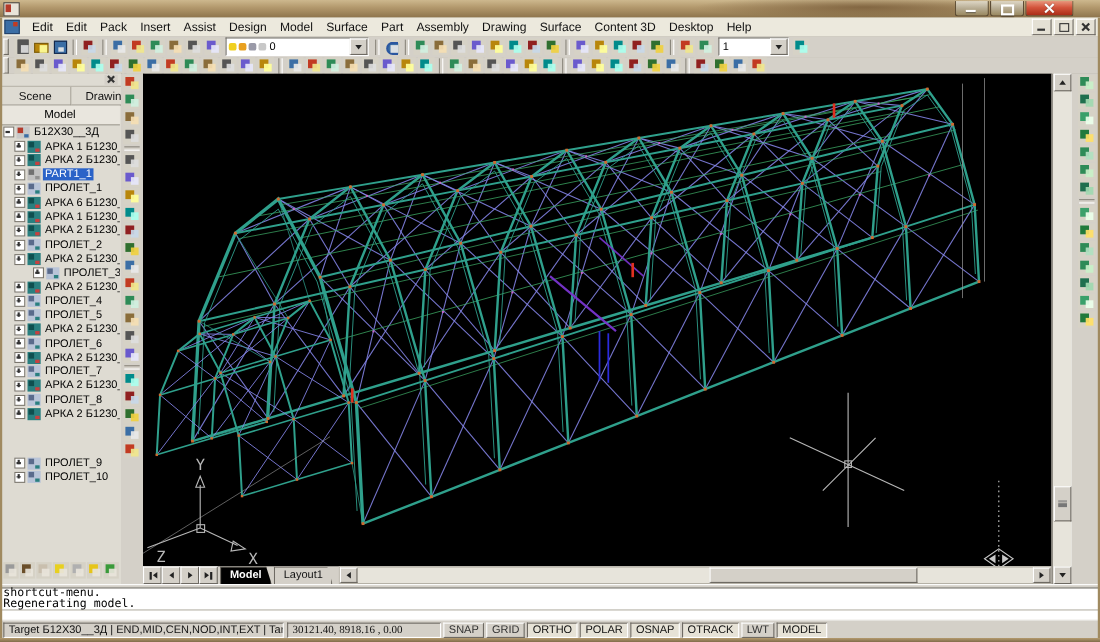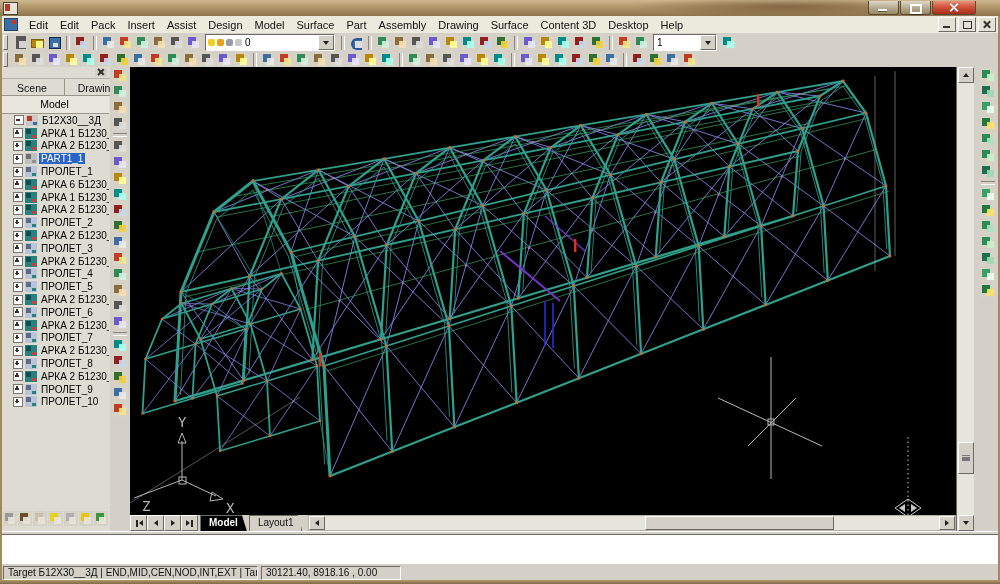--- a/index.html
+++ b/index.html
@@ -114,21 +114,21 @@
   #cmd{left:0;top:534px;width:1000px;height:29px;background:#fff;border-top:1px solid #6e6a63;
     font-family:"DejaVu Sans Mono","Liberation Mono",monospace;font-size:10.5px;color:#000;}
   #cmd .hist{height:19px;padding:0 3px;border-bottom:1px solid #b5b1a6;}
   #cmd .hline{line-height:9.5px;}
   #cmd .prompt{padding:0 3px;line-height:10px;}
   
   #statusbar{left:0;top:563px;width:1000px;height:17px;background:#d4d0c8;border-top:1px solid #fff;
     display:flex;align-items:center;font-size:10px;color:#111;}
   .sfield{height:12px;line-height:12px;padding:0 4px;margin-left:3px;white-space:nowrap;overflow:hidden;}
   #f-target{width:245px;}
-  #f-coords{width:130px;}
+  #f-coords{width:130px;font-family:Liberation Serif, serif;}
   .stoggle{height:12px;line-height:12px;padding:0 4px;margin-left:2px;}
   .stoggle.on{background:#e6e2d6;}
   .stoggle.off{background:#d4d0c8;color:#333;}
   
   #frame-bottom{left:0;top:580px;width:1000px;height:4px;background:linear-gradient(180deg,#b49a6e,#7d6847);}
   #frame-left{left:0;top:16px;width:2px;height:564px;background:#a08a60;}
   #frame-right{left:998px;top:16px;width:2px;height:564px;background:#a08a60;}
 </style>
 </head>
 <body>
@@ -478,21 +478,21 @@
 <div id="browser" class="abs">
   <div id="browser-head">
     <div id="browser-close"></div>
   </div>
   <div id="browser-tabs">
     <div class="btab">Scene</div>
     <div class="btab">Drawing</div>
   </div>
   <div id="model-tab">Model</div>
   <div id="tree">
-      <div class="trow" style="padding-left: 14px;">
+      <div class="trow" style="padding-left: 3px;">
         <div class="ebox"></div>
         <div class="tico">
           <div class="q1" style="background: rgb(200, 200, 200);"></div>
           <div class="q2" style="background: rgb(180, 58, 42);"></div>
           <div class="q3" style="background: rgb(59, 110, 165);"></div>
         </div>
         <span class="tlabel">Б12Х30__3Д</span>
       </div>
       <div class="trow" style="padding-left: 13px;">
         <div class="ebox plus"></div>
@@ -568,21 +568,21 @@
       </div>
       <div class="trow" style="padding-left: 13px;">
         <div class="ebox plus"></div>
         <div class="tico">
           <div class="q1" style="background: rgb(42, 127, 127);"></div>
           <div class="q2" style="background: rgb(15, 79, 79);"></div>
           <div class="q3" style="background: rgb(200, 64, 64);"></div>
         </div>
         <span class="tlabel">АРКА 2 Б1230_3</span>
       </div>
-      <div class="trow" style="padding-left: 13px;">
+      <div class="trow" style="padding-left: 30px;">
         <div class="ebox plus"></div>
         <div class="tico">
           <div class="q1" style="background: rgb(184, 196, 216);"></div>
           <div class="q2" style="background: rgb(90, 107, 140);"></div>
           <div class="q3" style="background: rgb(42, 127, 127);"></div>
         </div>
         <span class="tlabel">ПРОЛЕТ_3</span>
       </div>
       <div class="trow" style="padding-left: 13px;">
         <div class="ebox plus"></div>
@@ -667,21 +667,21 @@
       </div>
       <div class="trow" style="padding-left: 13px;">
         <div class="ebox plus"></div>
         <div class="tico">
           <div class="q1" style="background: rgb(42, 127, 127);"></div>
           <div class="q2" style="background: rgb(15, 79, 79);"></div>
           <div class="q3" style="background: rgb(200, 64, 64);"></div>
         </div>
         <span class="tlabel">АРКА 2 Б1230_9</span>
       </div>
-      <div class="trow" style="padding-left: 13px;">
+      <div class="trow" style="padding-left: 13px; margin-top: 32px;">
         <div class="ebox plus"></div>
         <div class="tico">
           <div class="q1" style="background: rgb(184, 196, 216);"></div>
           <div class="q2" style="background: rgb(90, 107, 140);"></div>
           <div class="q3" style="background: rgb(42, 127, 127);"></div>
         </div>
         <span class="tlabel">ПРОЛЕТ_9</span>
       </div>
       <div class="trow" style="padding-left: 13px;">
         <div class="ebox plus"></div>
@@ -1274,22 +1274,36 @@
       <div class="tri-up"></div>
     </div>
   <div id="vthumb" class="raised"></div>
   <div class="vsb raised" style="bottom:0;">
       <div class="tri-down"></div>
     </div>
 </div>
 
 <div id="cmdsplit" class="abs"></div>
 <div id="cmd" class="abs">
+  <div class="hist">
+    <div class="hline">shortcut-menu.</div>
+    <div class="hline">Regenerating model.</div>
+  </div>
 </div>
 
 <div id="statusbar" class="abs">
   <div id="f-target" class="sfield sunken">Target Б12Х30__3Д | END,MID,CEN,NOD,INT,EXT | Target ДВх20х8__ЭСКИЗ</div>
   <div id="f-coords" class="sfield sunken">30121.40, 8918.16 , 0.00</div>
+  <div id="status-toggles" style="display:flex;">
+      <div class="stoggle off raised">SNAP</div>
+      <div class="stoggle off raised">GRID</div>
+      <div class="stoggle on sunken">ORTHO</div>
+      <div class="stoggle on sunken">POLAR</div>
+      <div class="stoggle on sunken">OSNAP</div>
+      <div class="stoggle on sunken">OTRACK</div>
+      <div class="stoggle off raised">LWT</div>
+      <div class="stoggle on sunken">MODEL</div>
+    </div>
 </div>
 
 <div id="frame-bottom" class="abs"></div>
 <div id="frame-left" class="abs"></div>
 <div id="frame-right" class="abs"></div>
 
 </body></html>

